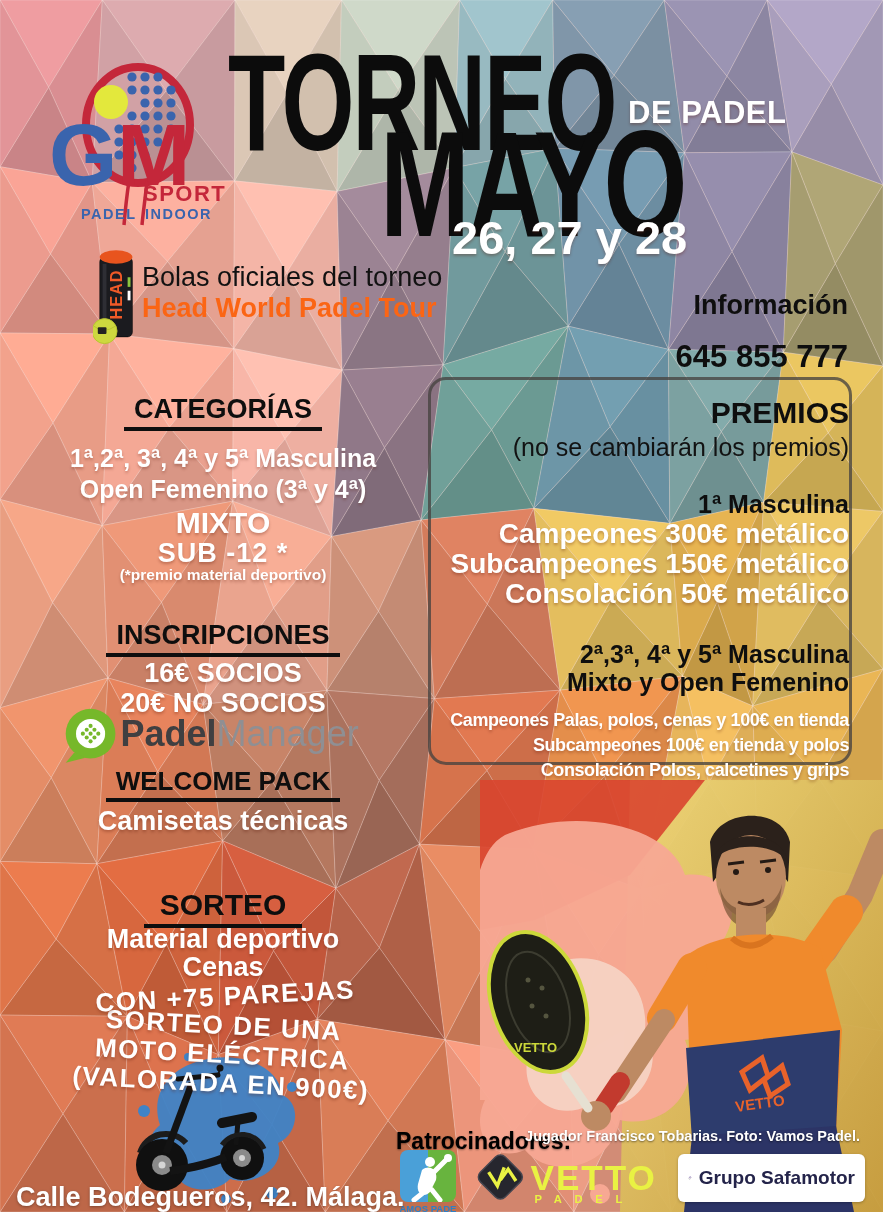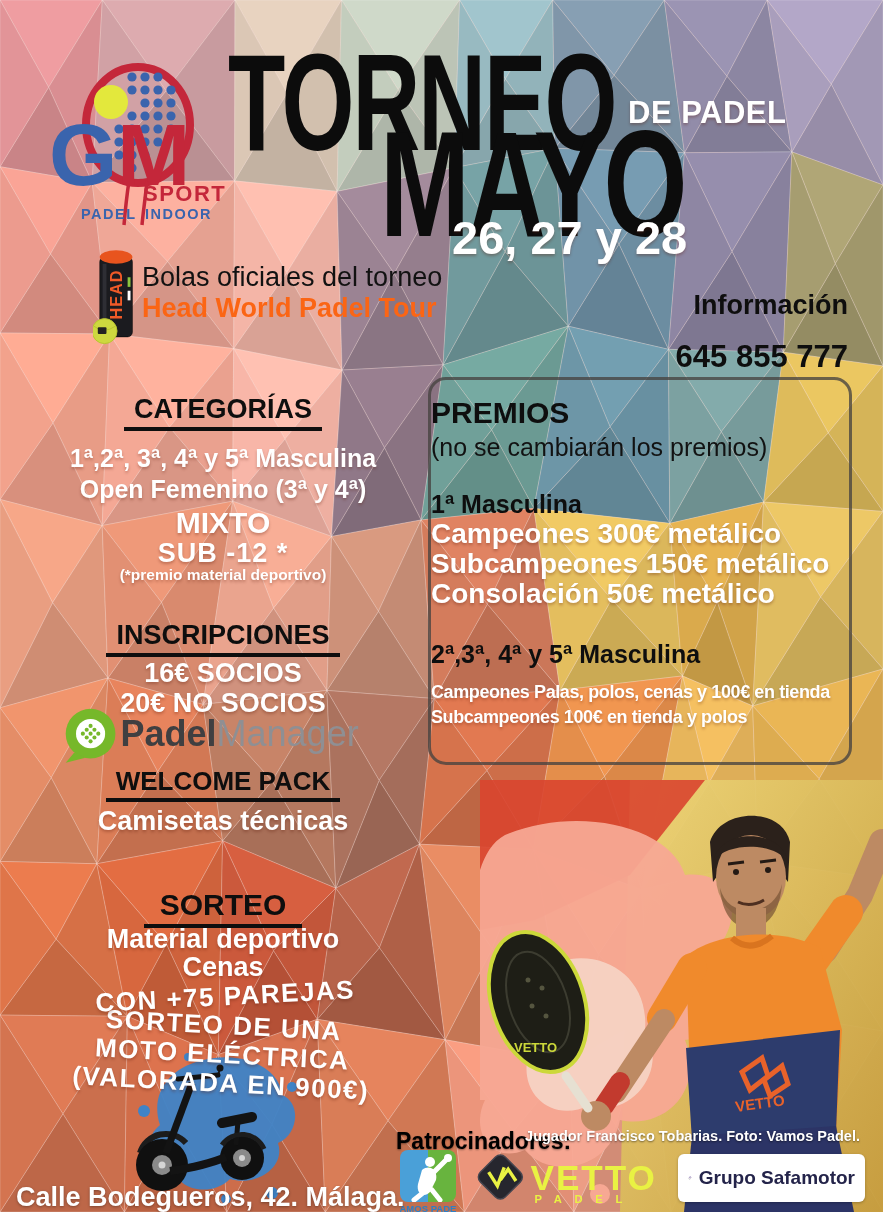--- a/index.html
+++ b/index.html
@@ -6,21 +6,21 @@
   body{font-family:"Liberation Sans",sans-serif;background:#3a3a3a}
   .poster{position:relative;width:883px;height:1212px;overflow:hidden;background:#e8a08e;margin:0 auto}
   #mosaic{position:absolute;left:0;top:0}
   .abs{position:absolute}
   .lc{position:absolute;left:0;width:446px;text-align:center;line-height:1}
   .wt{color:#fff;font-weight:bold;text-shadow:0 2px 3px rgba(90,25,8,.32)}
   .bk{color:#0e0e0e;font-weight:bold}
   .bkn{color:#121212;font-weight:500}
   .ul{display:inline-block;border-bottom:4px solid #0e0e0e;padding:0 10px 4px}
   .title{position:absolute;font-weight:bold;color:#0c0c0c;line-height:.88;transform-origin:left top;letter-spacing:-3px;white-space:nowrap}
-  .premios{position:absolute;left:428px;top:377px;width:424px;height:388px;border:3px solid rgba(70,66,64,.78);border-radius:18px;text-align:left;padding-top:16px}
+  .premios{position:absolute;left:428px;top:377px;width:424px;height:388px;border:3px solid rgba(70,66,64,.78);border-radius:18px;text-align:right;padding-top:16px}
   .banner-line{line-height:1.12;letter-spacing:1.5px}
   .credit{position:absolute;right:23px;top:1128px;color:#fff;font-weight:bold;font-size:14.5px;text-shadow:0 1px 2px rgba(0,0,0,.5);white-space:nowrap}
   .safabox{position:absolute;left:678px;top:1154px;width:187px;height:48px;background:#fff;border-radius:6px;display:flex;align-items:center;gap:7px;padding:0 10px;box-shadow:0 1px 3px rgba(0,0,0,.25)}
   .safatext{font-size:19px;font-weight:bold;color:#24244a;white-space:nowrap}
 </style>
 </head>
 <body>
 
 <div class="poster">
 
@@ -453,24 +453,26 @@
     <div class="bk" style="font-size:30px">PREMIOS</div>
     <div class="bkn" style="font-size:25px;margin-top:3px">(no se cambiarán los premios)</div>
     <div class="bk" style="font-size:25px;margin-top:28px">1ª Masculina</div>
     <div style="line-height:1.08">
       <div class="wt" style="font-size:28px">Campeones 300€ metálico</div>
       <div class="wt" style="font-size:28px">Subcampeones 150€ metálico</div>
       <div class="wt" style="font-size:28px">Consolación 50€ metálico</div>
     </div>
     <div style="margin-top:30px;line-height:1.12">
       <div class="bk" style="font-size:25px">2ª,3ª, 4ª y 5ª Masculina</div>
+      <div class="bk" style="font-size:25px">Mixto y Open Femenino</div>
     </div>
     <div style="margin-top:12px;line-height:1.4">
       <div class="wt" style="font-size:18px;letter-spacing:-.4px">Campeones Palas, polos, cenas y 100€ en tienda</div>
       <div class="wt" style="font-size:18px;letter-spacing:-.4px">Subcampeones 100€ en tienda y polos</div>
+      <div class="wt" style="font-size:18px;letter-spacing:-.4px">Consolación Polos, calcetines y grips</div>
     </div>
   </div>
 
   <div class="abs" style="left:396px;top:1128px;font-size:23px;font-weight:600;color:#000000;text-shadow:0 1px 2px rgba(0,0,0,.4)">Patrocinadores:</div>
 
   <div class="credit">Jugador Francisco Tobarias. Foto: Vamos Padel.</div>
 
   <svg class="abs" style="left:400px;top:1150px" width="56" height="64" viewBox="0 0 56 64">
     <defs>
         <clipPath id="vp">

